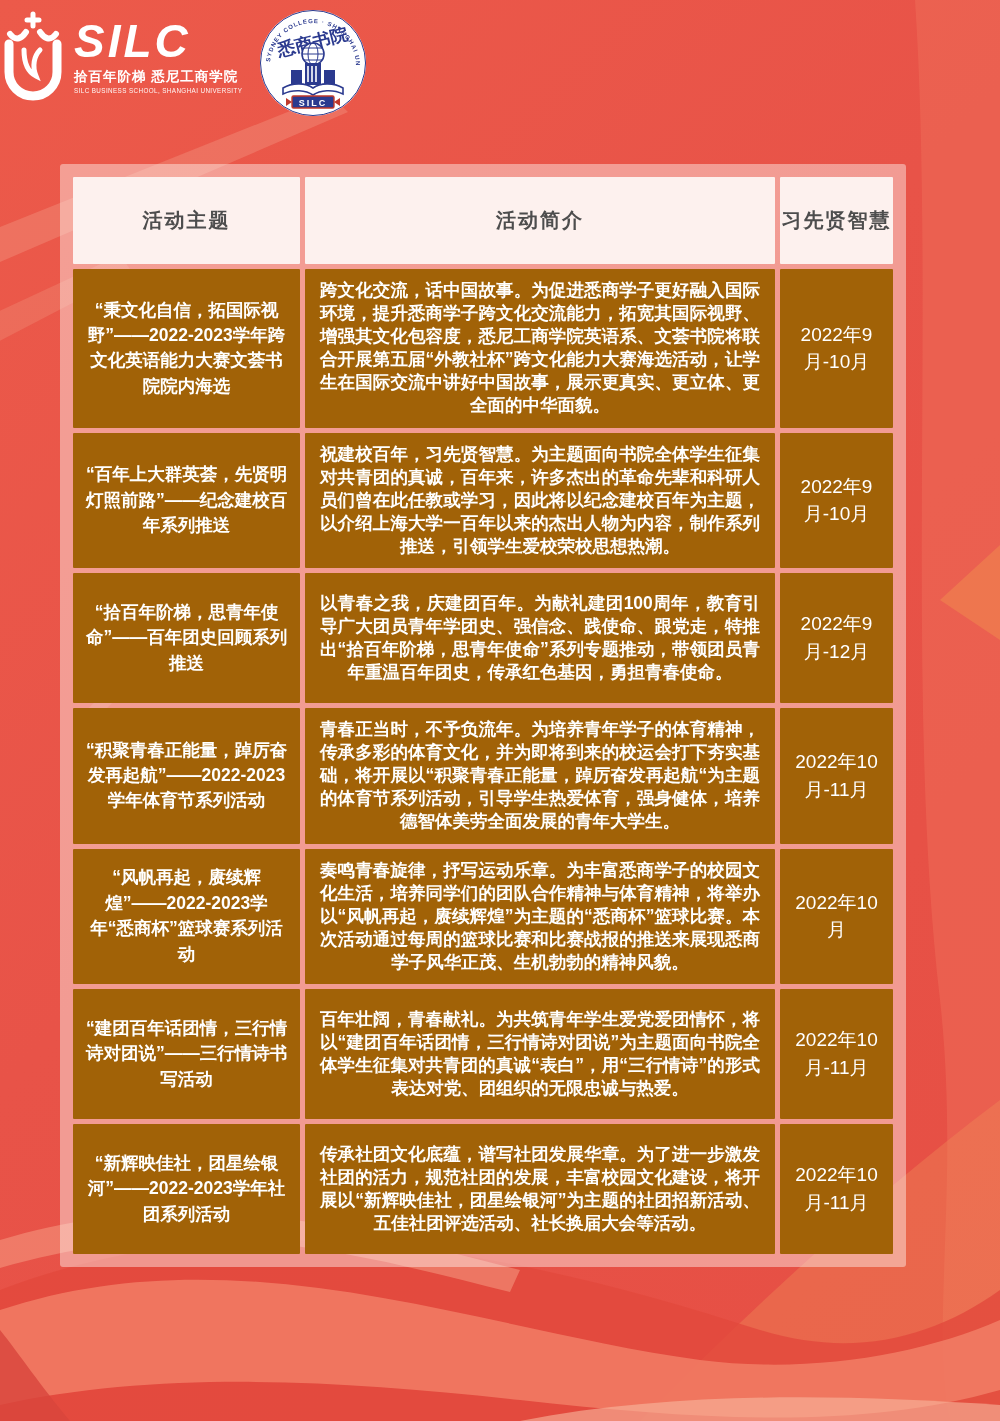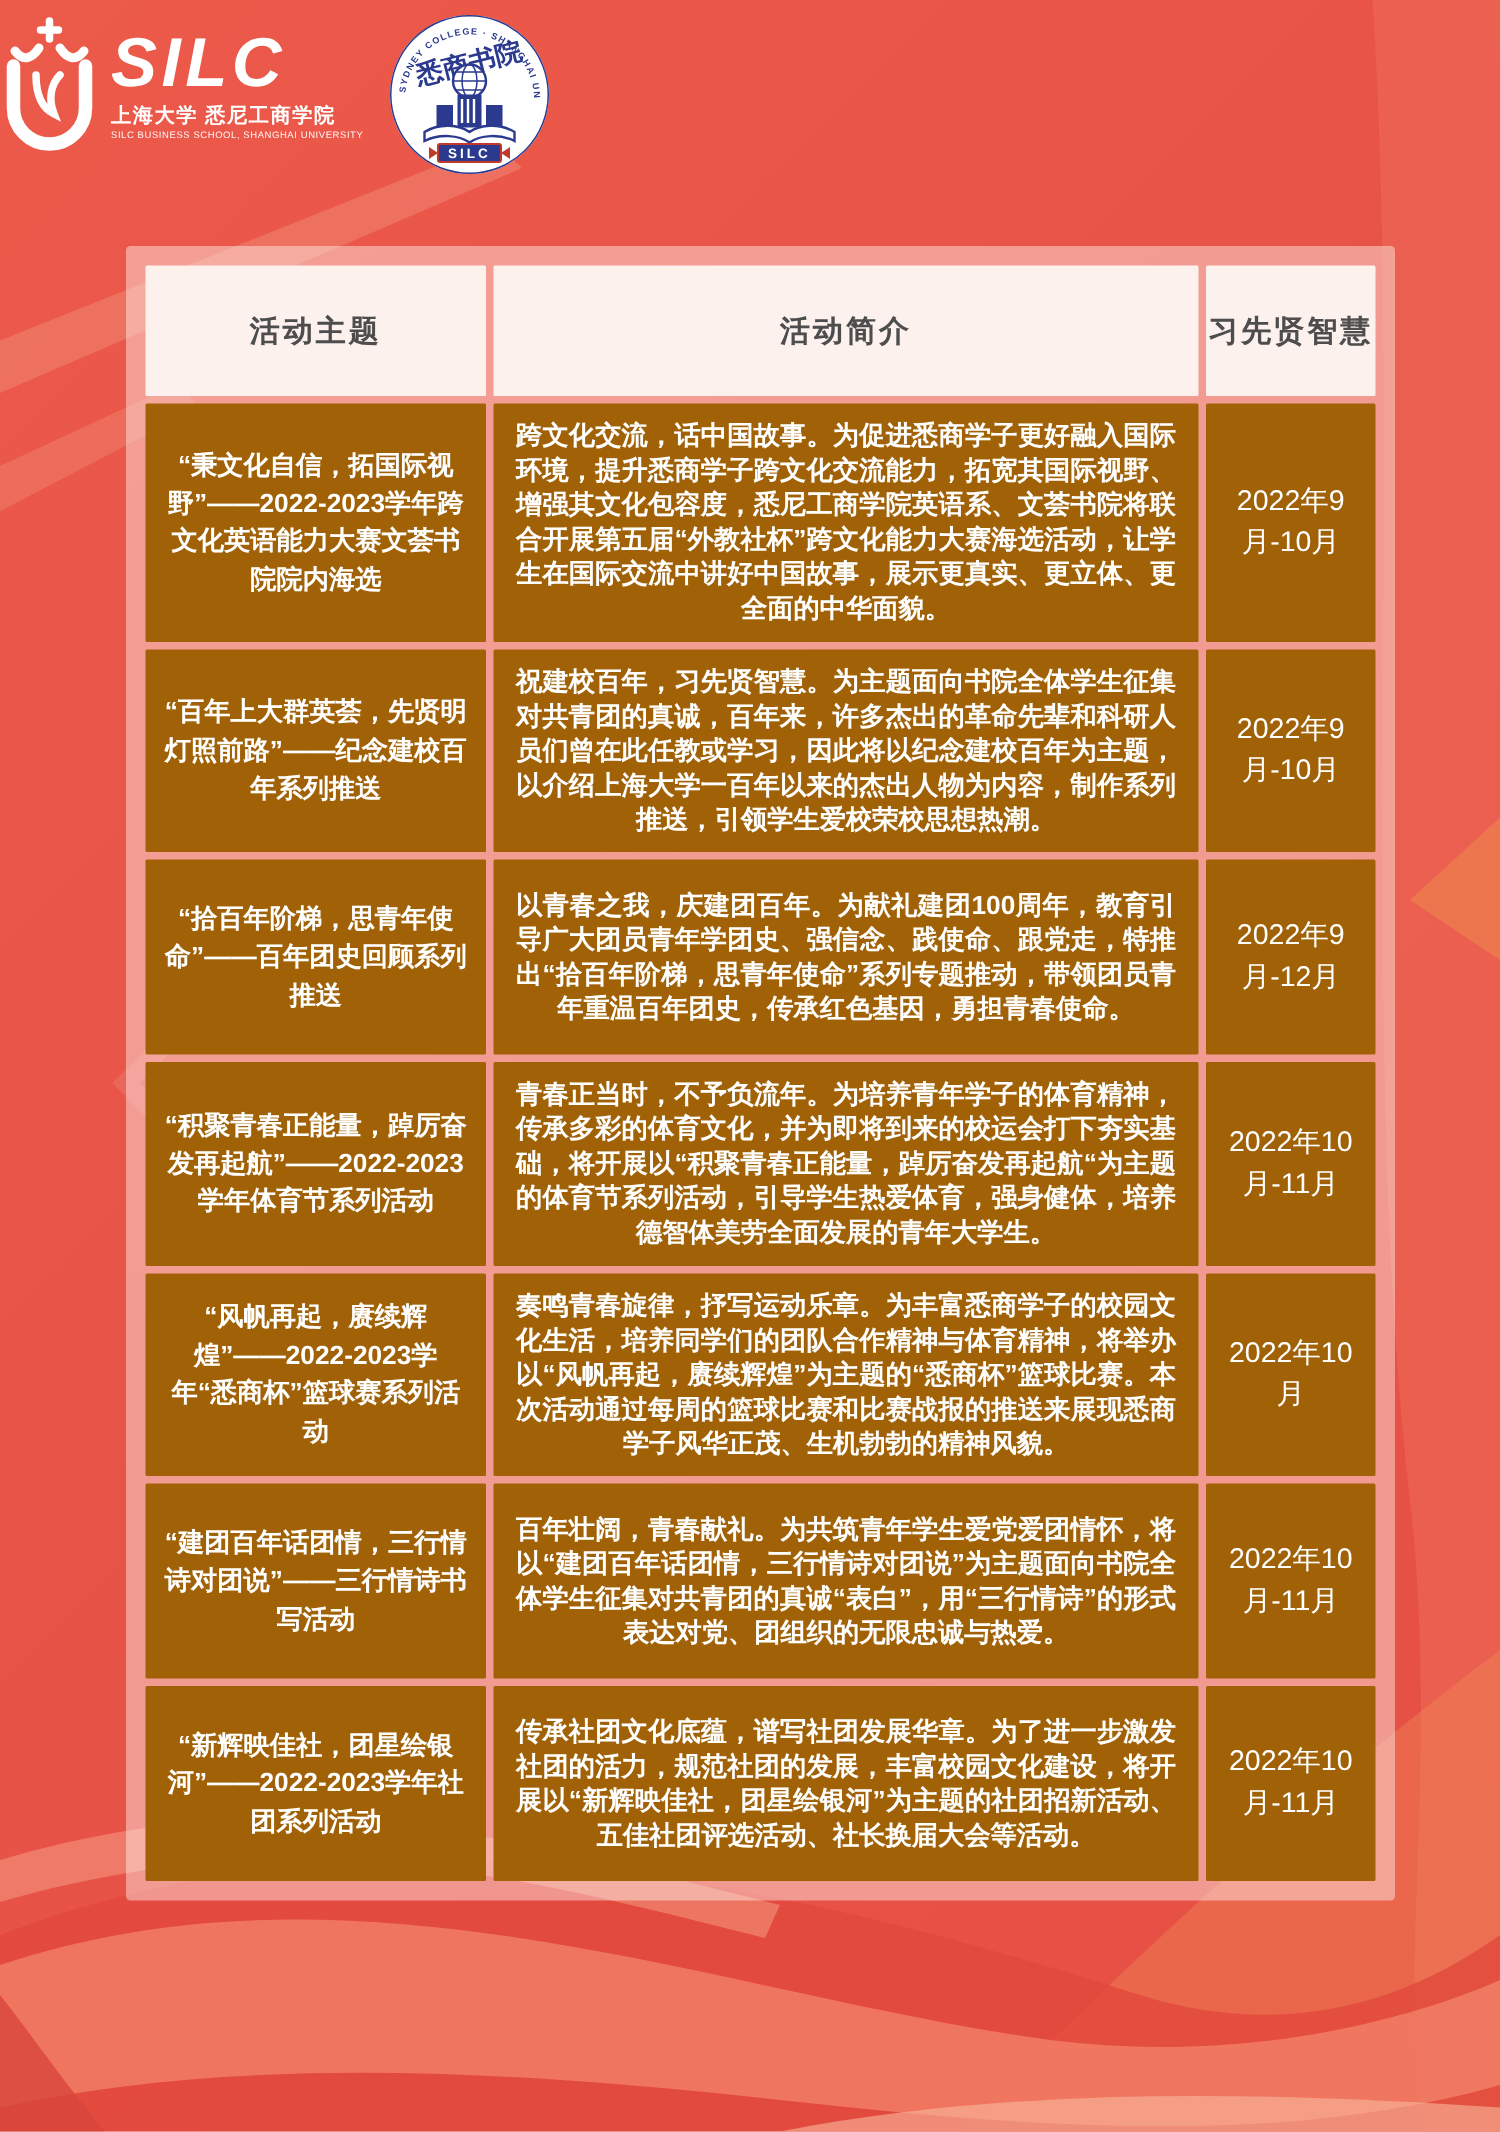--- a/index.html
+++ b/index.html
@@ -16,21 +16,21 @@
   .silc-logo { display:flex; align-items:flex-end; gap:10px; color:#fff; }
   .silc-mark { width:62px; height:96px; }
   .silc-texts { display:flex; flex-direction:column; line-height:1; padding-bottom:10px; }
   .silc-acronym { font-size:46px; font-weight:bold; letter-spacing:3px; font-style:italic; }
   .silc-cn { font-size:13.5px; font-weight:bold; margin-top:6px; letter-spacing:1px; }
   .silc-en { font-size:6.3px; margin-top:4px; letter-spacing:.4px; opacity:.95; }
   .emblem { width:110px; height:110px; }
 
   
   .table-card {
-    position:absolute; left:84px; top:164px; width:846px;
+    position:absolute; left:60px; top:164px; width:846px;
     background:rgba(255,243,240,0.45); padding:13px; border-radius:3px;
   }
   .grid {
     display:grid; grid-template-columns:227px 470px 113px; gap:5px;
   }
   .cell { border-radius:1px; }
   .cell.head {
     background:#fdf1ee; color:#4d4d4d; height:87px;
     display:flex; align-items:center; justify-content:center;
     font-size:20px; font-weight:bold; letter-spacing:2px;
@@ -63,21 +63,21 @@
   <div class="silc-logo">
     <svg class="silc-mark" viewBox="0 0 62 96">
       <path d="M31,6 v12 M25,12 h12" stroke="#fff" stroke-width="5" stroke-linecap="round" fill="none"></path>
       <path d="M8,26 C14,34 20,30 24,24" stroke="#fff" stroke-width="6" stroke-linecap="round" fill="none"></path>
       <path d="M54,26 C48,34 42,30 38,24" stroke="#fff" stroke-width="6" stroke-linecap="round" fill="none"></path>
       <path d="M7,36 v28 a24,24 0 0 0 48,0 v-28" stroke="#fff" stroke-width="9" stroke-linecap="round" fill="none"></path>
       <path d="M22,42 c0,14 4,22 12,26 c-4,-10 -2,-20 4,-26" stroke="#fff" stroke-width="5" stroke-linecap="round" fill="none"></path>
     </svg>
     <div class="silc-texts">
       <div class="silc-acronym">SILC</div>
-      <div class="silc-cn script">上海大学 悉尼工商学院</div>
+      <div class="silc-cn script">拾百年阶梯 悉尼工商学院</div>
       <div class="silc-en">SILC BUSINESS SCHOOL, SHANGHAI UNIVERSITY</div>
     </div>
   </div>
 
   <svg class="emblem" viewBox="0 0 110 110">
     <circle cx="55" cy="55" r="53" fill="#ffffff"></circle>
     <circle cx="55" cy="55" r="52.5" fill="none" stroke="#2b3a8f" stroke-width="1"></circle>
     <defs>
         <path id="arcpath" d="M 12,58 A 43,43 0 1 1 98,58" fill="none"></path>
       </defs>

